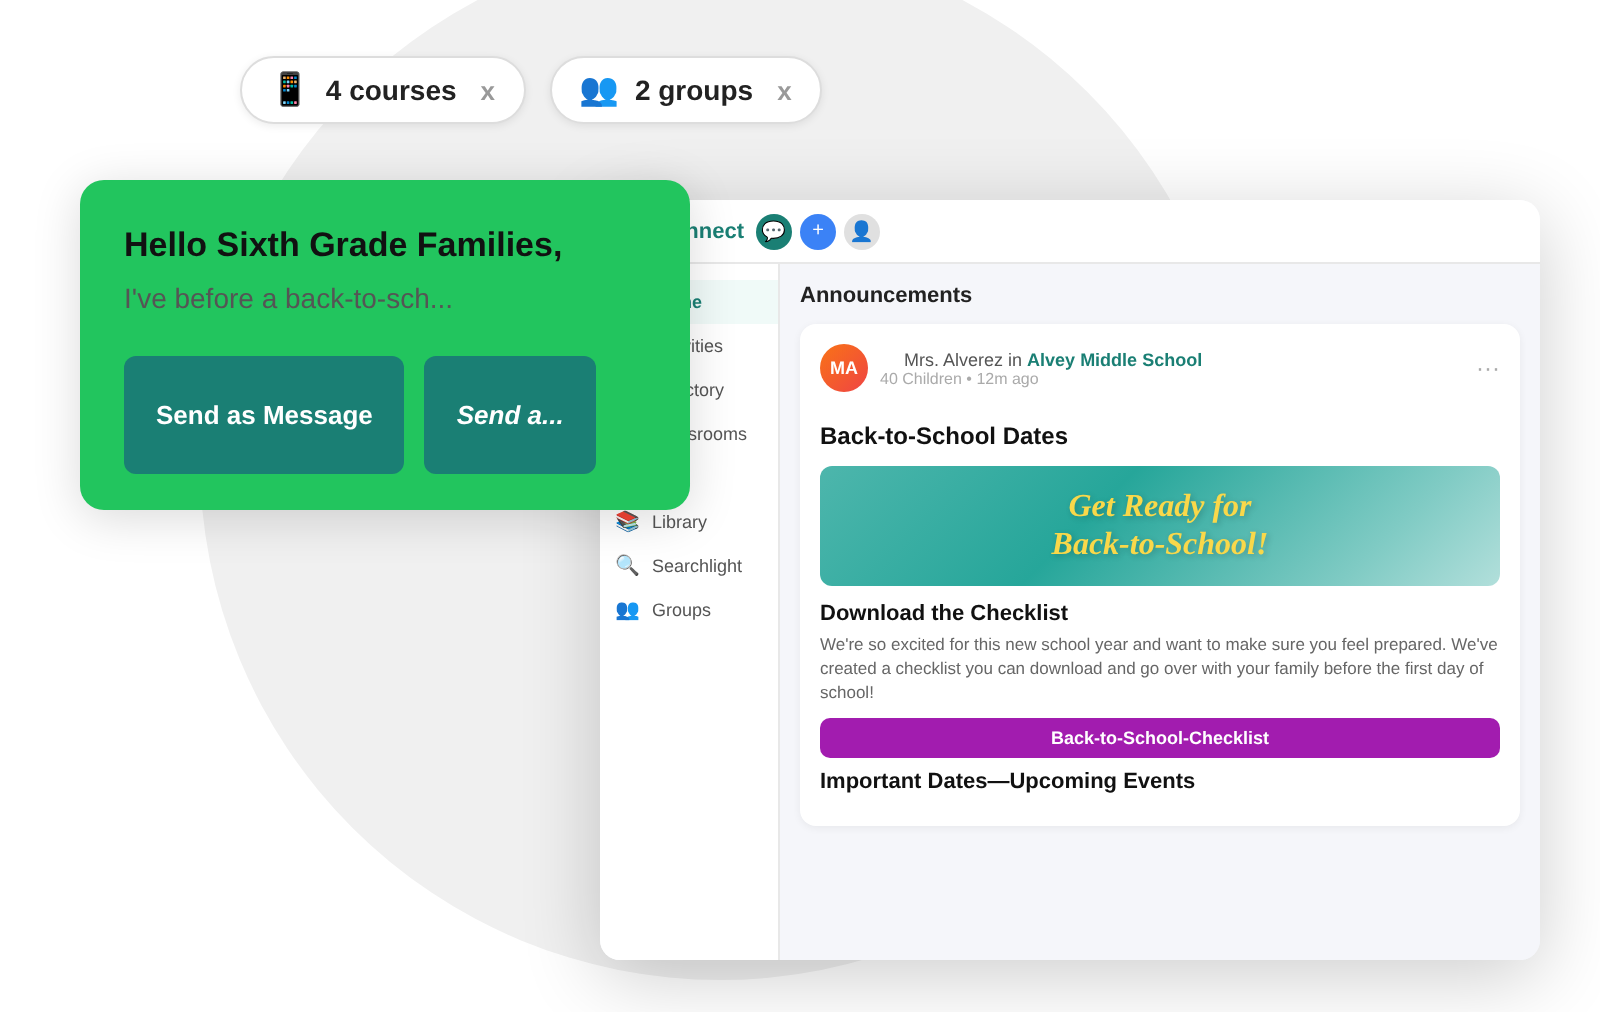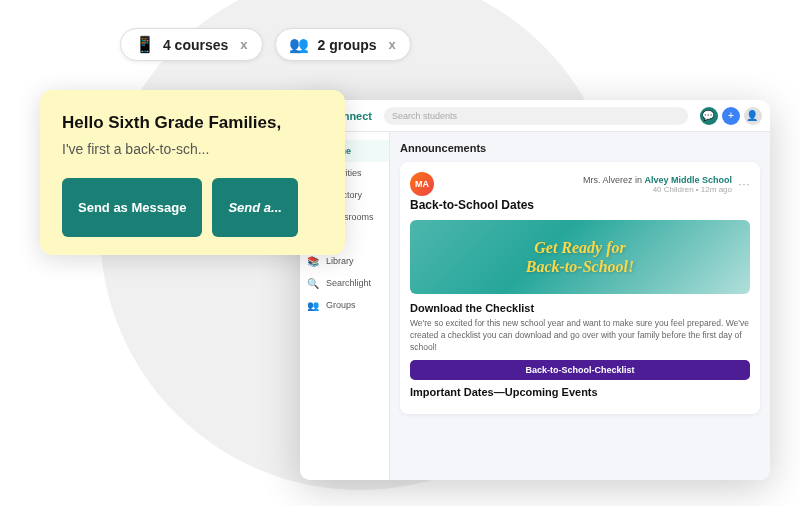--- a/index.html
+++ b/index.html
@@ -55,21 +55,21 @@
       cursor: pointer;
       margin-left: 4px;
     }
 
     
     .compose-card {
       position: absolute;
       top: 90px;
       left: 40px;
       width: 305px;
-      background: #fef9c3;
+      background: #22c55e;
       border-radius: 12px;
       box-shadow: 0 4px 24px rgba(0,0,0,0.15);
       padding: 22px 22px 18px 22px;
       z-index: 20;
     }
     .compose-card .card-title {
       font-size: 17px;
       font-weight: 700;
       color: #111;
       margin-bottom: 6px;
@@ -240,22 +240,21 @@
     .announcement-card {
       background: #fff;
       border-radius: 8px;
       padding: 10px;
       box-shadow: 0 1px 4px rgba(0,0,0,0.06);
     }
     .ann-header {
       display: flex;
       align-items: center;
       gap: 6px;
-      margin-bottom: 2px;
-      text-align: right;
+      margin-bottom: 15px;
     }
     .ann-avatar {
       width: 24px;
       height: 24px;
       border-radius: 50%;
       background: linear-gradient(135deg, #f97316, #ef4444);
       display: flex;
       align-items: center;
       justify-content: center;
       font-size: 9px;
@@ -287,21 +286,21 @@
     .ann-post-title {
       font-size: 12px;
       font-weight: 700;
       color: #111;
       margin-bottom: 8px;
     }
 
     
     .back-to-school-banner {
       width: 100%;
-      height: 74px;
+      height: 60px;
       background: linear-gradient(135deg, #4db6ac 0%, #26a69a 40%, #80cbc4 80%, #b2dfdb 100%);
       border-radius: 6px;
       display: flex;
       align-items: center;
       justify-content: center;
       margin-bottom: 8px;
       position: relative;
       overflow: hidden;
     }
     .banner-text {
@@ -324,21 +323,21 @@
       color: #111;
       margin-bottom: 4px;
     }
     .checklist-desc {
       font-size: 8.5px;
       color: #666;
       line-height: 1.4;
       margin-bottom: 6px;
     }
     .checklist-btn {
-      background: #4c1d95;
+      background: #a21caf;
       color: #fff;
       border: none;
       border-radius: 5px;
       padding: 5px 12px;
       font-size: 9px;
       font-weight: 600;
       cursor: pointer;
       width: 100%;
       text-align: center;
       display: block;
@@ -363,40 +362,37 @@
   </div>
   <div class="tag-pill">
     <span class="tag-icon">👥</span>
     <span>2 groups</span>
     <span class="tag-close">x</span>
   </div>
 </div>
 
 <div class="compose-card">
   <div class="card-title">Hello Sixth Grade Families,</div>
-  <div class="card-body">I've first a back-to-sch...</div>
+  <div class="card-body">I've before a back-to-sch...</div>
   <div class="card-actions">
     <button class="btn-primary">Send as Message</button>
     <button class="btn-secondary">Send a...</button>
   </div>
 </div>
 
 <div class="browser-window">
 
   <div class="browser-topbar">
     <div class="connect-logo">
       <div class="connect-logo-icon">
         <svg viewBox="0 0 10 10">
             <circle cx="5" cy="5" r="3"></circle>
           </svg>
       </div>
       <span>Connect</span>
-    </div>
-    <div class="search-bar-mini">
-      <span>Search students</span>
     </div>
     <div class="topbar-icons">
       <div class="topbar-icon-btn green">💬</div>
       <div class="topbar-icon-btn blue">+</div>
       <div class="topbar-icon-btn gray">👤</div>
     </div>
   </div>
 
   <div class="app-layout">
 

